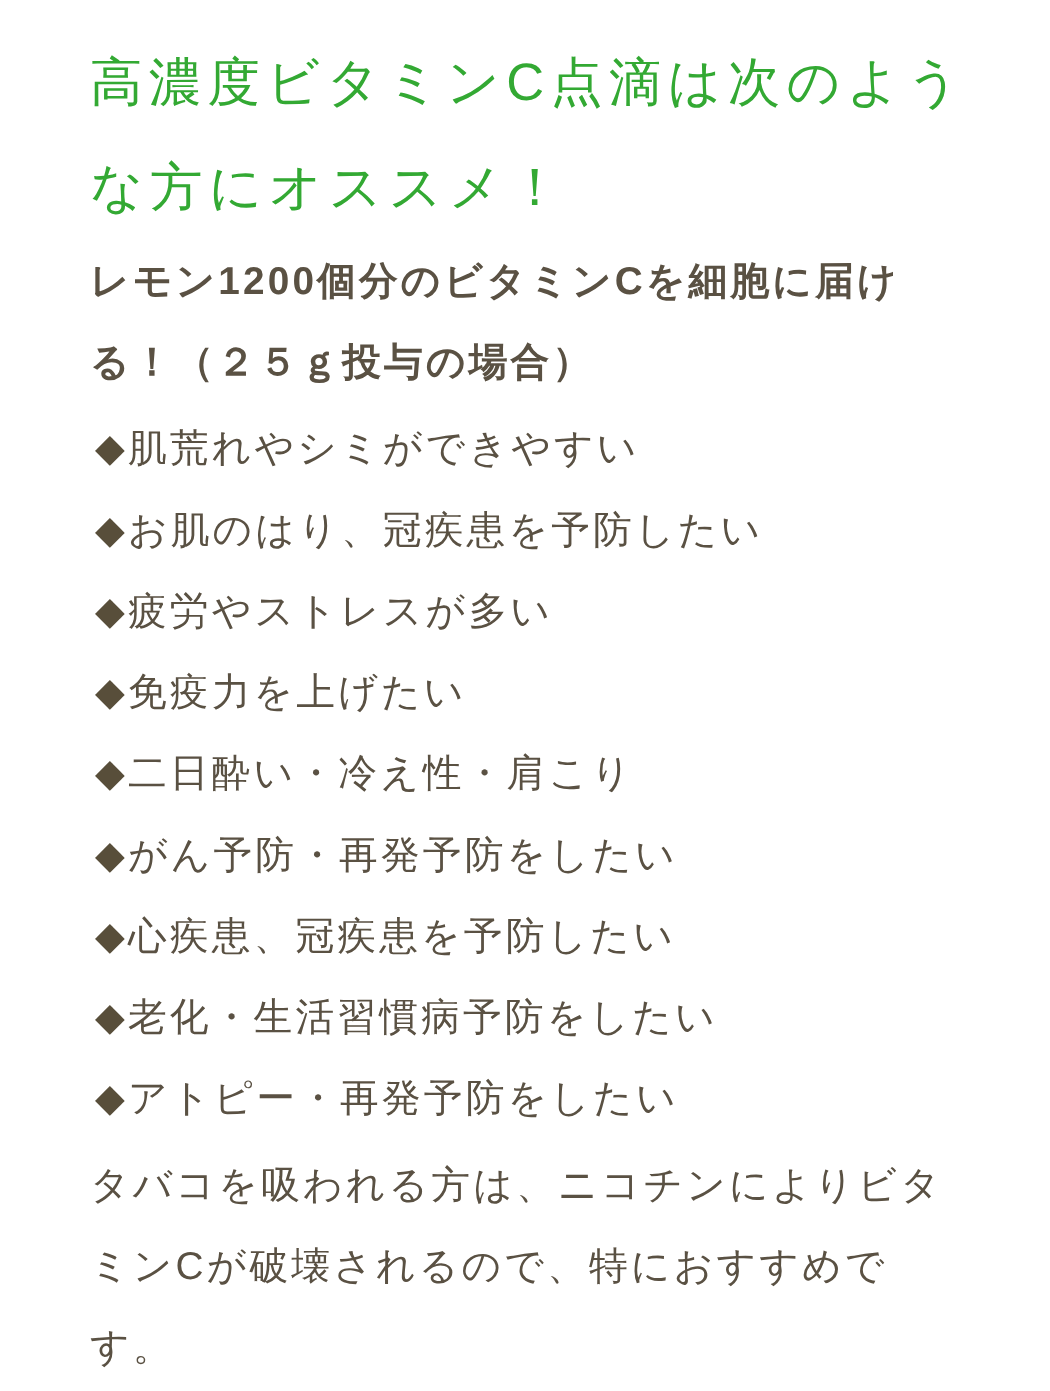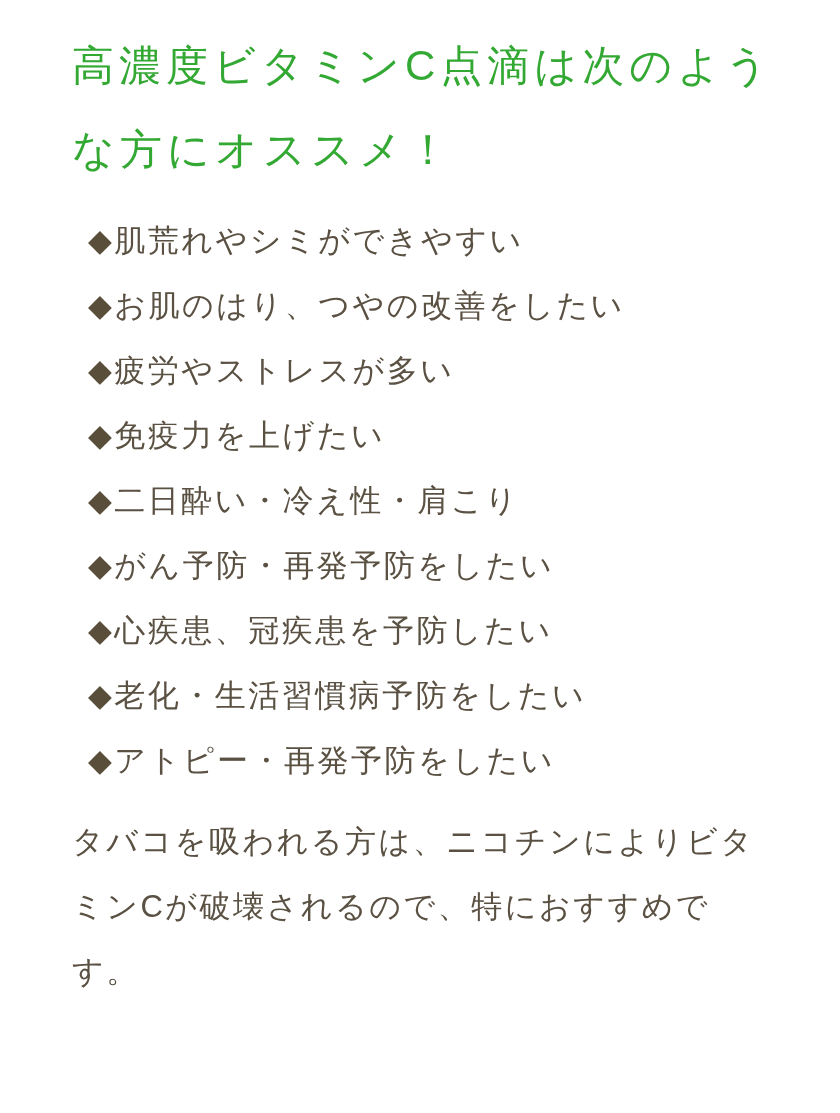--- a/index.html
+++ b/index.html
@@ -31,21 +31,21 @@
   .lead {
     margin: 0;
     color: #5a5143;
     font-size: 31px;
     font-weight: 700;
     line-height: 65px;
     letter-spacing: 2.5px;
   }
   .benefit-list {
     list-style: none;
-    margin: 16px;
+    margin: 4px;
     padding: 0;
     color: #5a5143;
     font-size: 31px;
     font-weight: 400;
     line-height: 65px;
     letter-spacing: 2.5px;
   }
   .benefit-item .bullet {
     color: #584e3a;
   }
@@ -58,24 +58,25 @@
     letter-spacing: 2.5px;
   }
 </style>
 </head>
 <body>
 
 <div class="page">
 
   <h1 class="heading">高濃度ビタミンC点滴は次のような方にオススメ！</h1>
 
+  <p class="lead">レモン1200個分のビタミンCを細胞に届ける！（２５ｇ投与の場合）</p>
 
   <ul class="benefit-list">
     <li class="benefit-item"><span class="bullet">◆</span><span>肌荒れやシミができやすい</span></li>
-    <li class="benefit-item"><span class="bullet">◆</span><span>お肌のはり、つやの改善をしたい</span></li>
+    <li class="benefit-item"><span class="bullet">◆</span><span>お肌のはり、冠疾患を予防したい</span></li>
     <li class="benefit-item"><span class="bullet">◆</span><span>疲労やストレスが多い</span></li>
     <li class="benefit-item"><span class="bullet">◆</span><span>免疫力を上げたい</span></li>
     <li class="benefit-item"><span class="bullet">◆</span><span>二日酔い・冷え性・肩こり</span></li>
     <li class="benefit-item"><span class="bullet">◆</span><span>がん予防・再発予防をしたい</span></li>
     <li class="benefit-item"><span class="bullet">◆</span><span>心疾患、冠疾患を予防したい</span></li>
     <li class="benefit-item"><span class="bullet">◆</span><span>老化・生活習慣病予防をしたい</span></li>
     <li class="benefit-item"><span class="bullet">◆</span><span>アトピー・再発予防をしたい</span></li>
   </ul>
 
   <p class="footer-note">タバコを吸われる方は、ニコチンによりビタミンCが破壊されるので、特におすすめです。</p>

